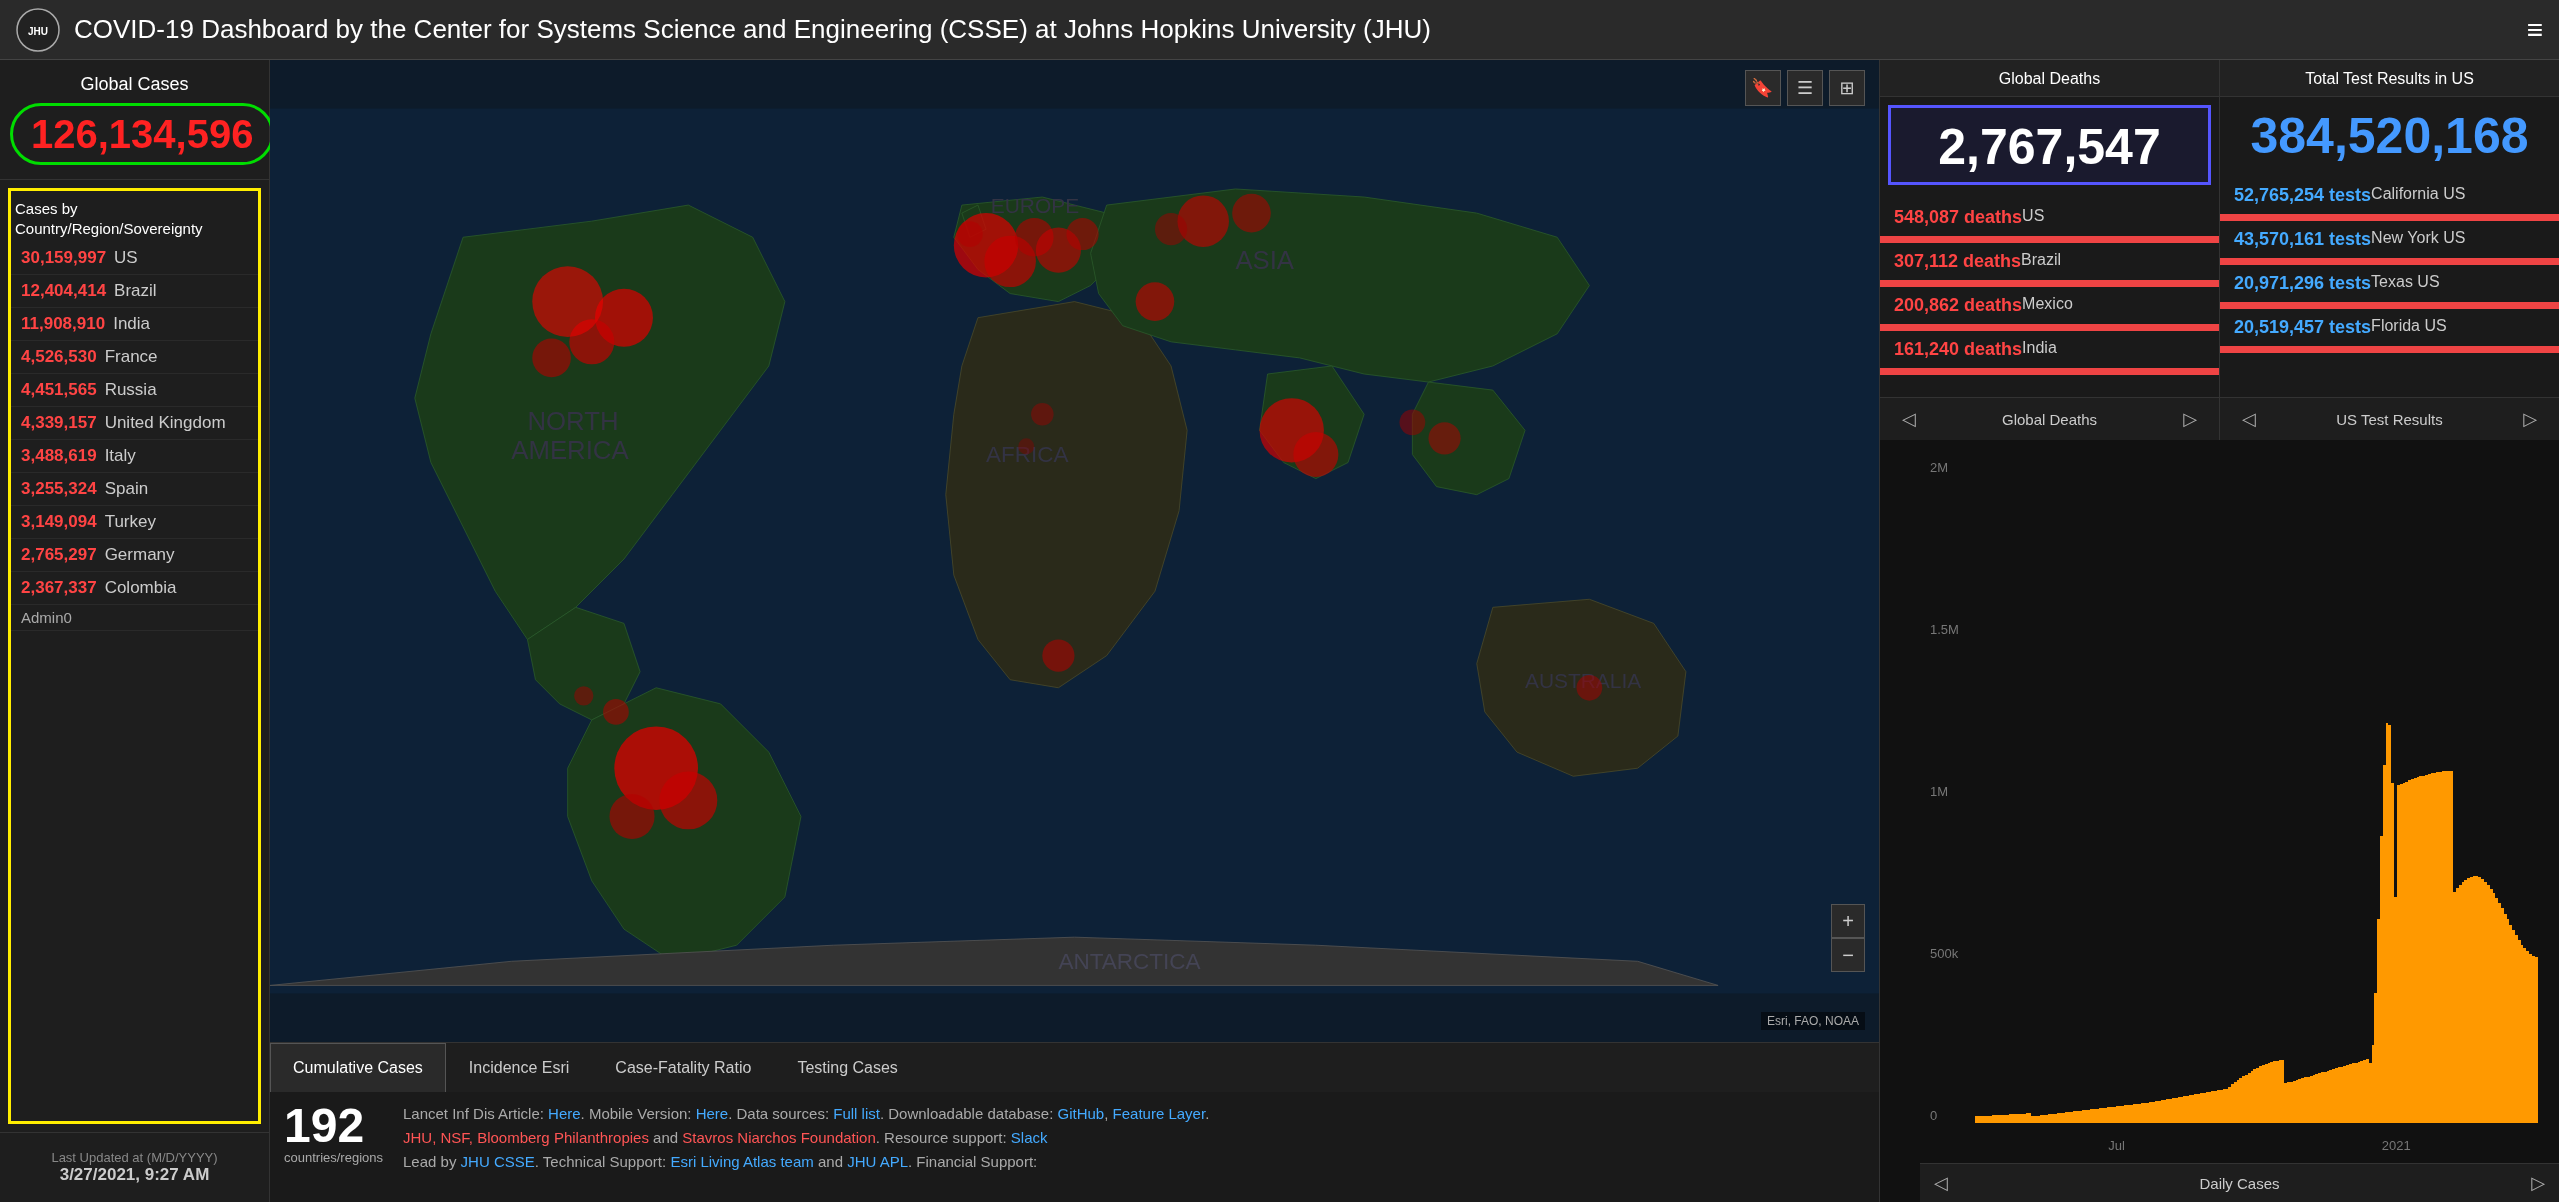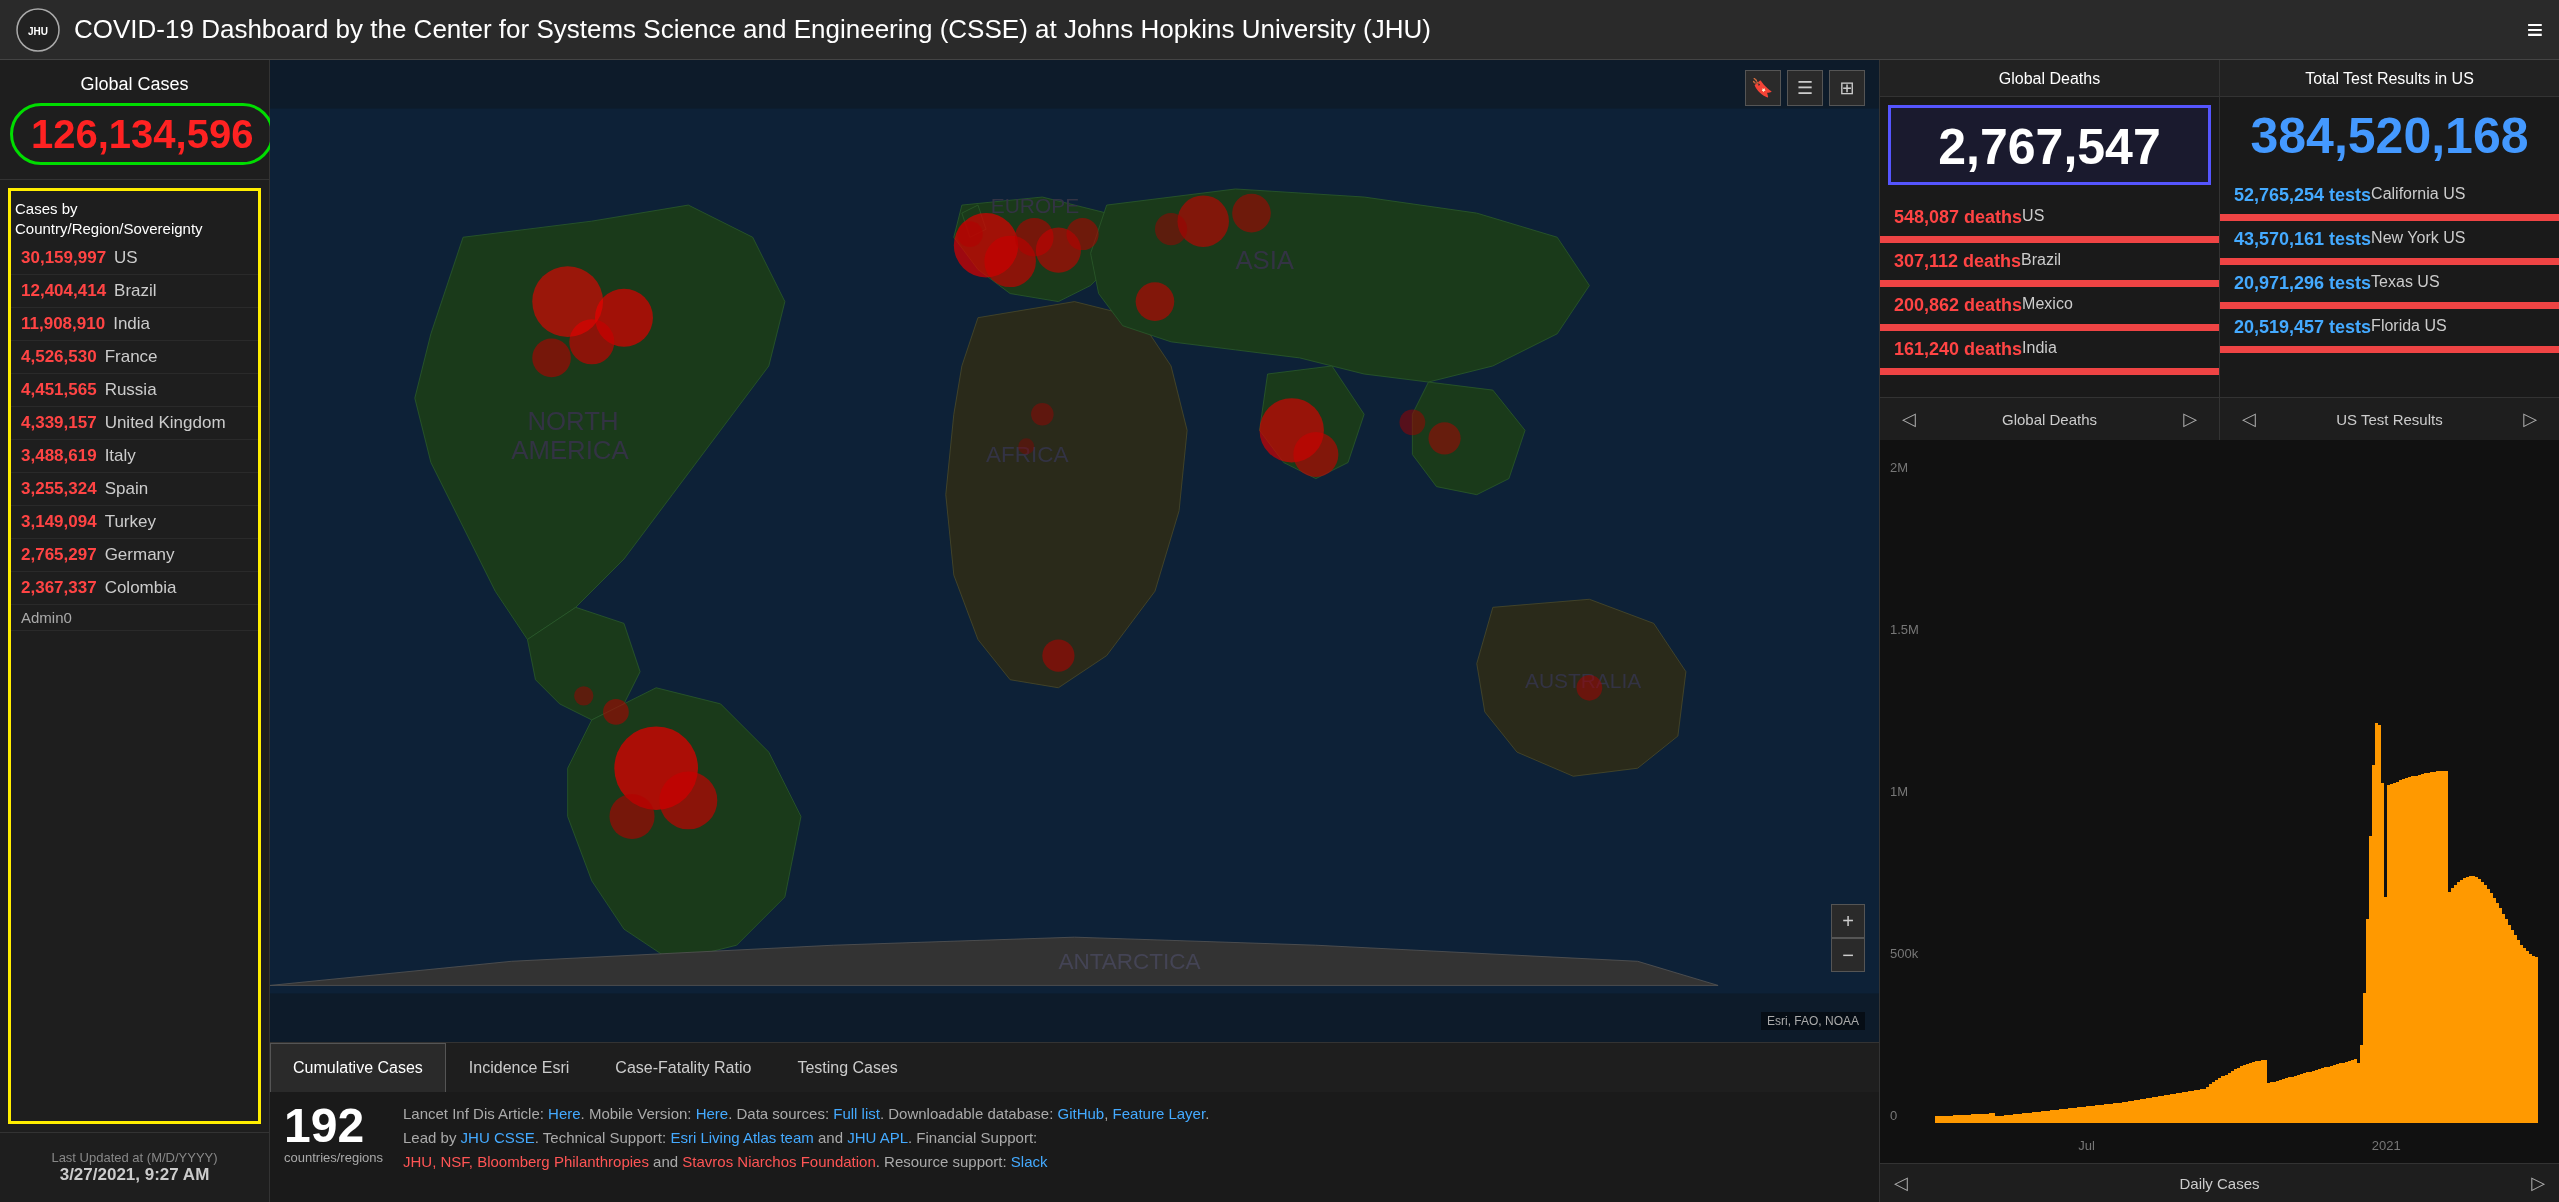--- a/index.html
+++ b/index.html
@@ -329,20 +329,21 @@
       font-size: 15px;
     }
 
     
     .chart-area {
       flex: 1;
       background: #111;
       position: relative;
       display: flex;
       flex-direction: column;
+      padding-left: 40px;
     }
     .chart-content {
       flex: 1;
       position: relative;
       padding: 20px 20px 10px;
     }
     .chart-y-labels {
       position: absolute;
       left: 10px;
       top: 20px;
@@ -601,29 +602,29 @@
         <div>
           <span>Lancet Inf Dis</span>
           <span> Article: </span>
           <span class="link">Here</span>.
           Mobile Version: <span class="link">Here</span>.
           Data sources: <span class="link">Full list</span>.
           Downloadable database: <span class="link">GitHub</span>,
           <span class="link">Feature Layer</span>.
         </div>
         <div>
+          <span class="link-red">JHU, NSF, Bloomberg Philanthropies</span> and
+          <span class="link-red">Stavros Niarchos Foundation</span>.
+          Resource support: <span class="link">Slack</span>
+        </div>
+        <div>
           Lead by <span class="link">JHU CSSE</span>.
           Technical Support: <span class="link">Esri Living Atlas team</span> and
           <span class="link">JHU APL</span>.
           Financial Support:
-        </div>
-        <div>
-          <span class="link-red">JHU, NSF, Bloomberg Philanthropies</span> and
-          <span class="link-red">Stavros Niarchos Foundation</span>.
-          Resource support: <span class="link">Slack</span>
         </div>
       </div>
     </div>
   </div>
 
   <div class="right-panels">
 
     <div class="stats-row">
 
       <div class="stat-panel">

